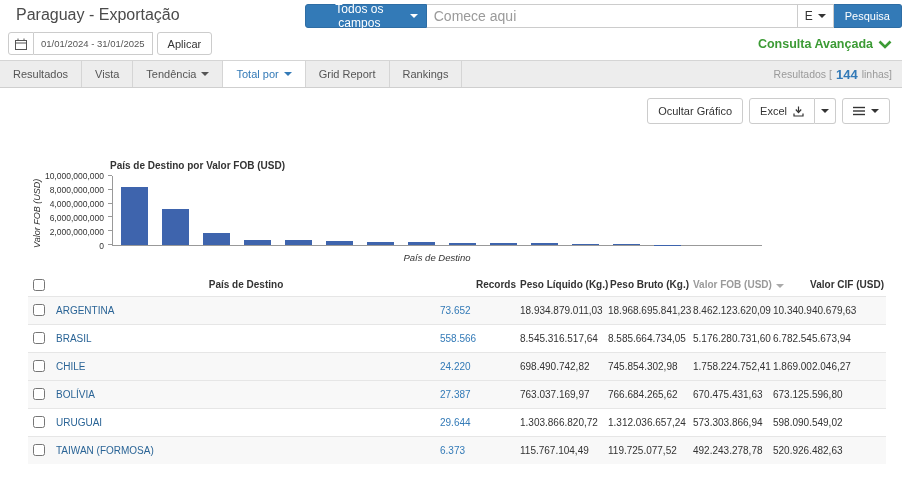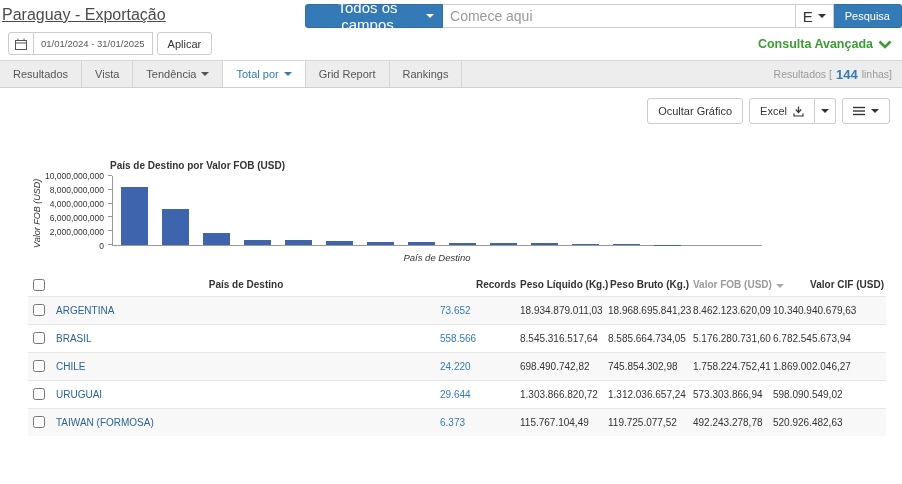--- a/index.html
+++ b/index.html
@@ -8,24 +8,24 @@
     width: 902px; height: 484px; overflow: hidden; position: relative;
     font-family: "Liberation Sans", sans-serif; color: #333;
   }
   .caret {
     display: inline-block; width: 0; height: 0;
     border-left: 4px solid transparent; border-right: 4px solid transparent;
     border-top: 4px solid currentColor;
   }
   
   .topbar { height: 30px; position: relative; }
-  .page-title { position: absolute; left: 2px; top: 6px; font-size: 16px; color: #4b4b4b; text-decoration: underline; }
+  .page-title { position: absolute; left: 16px; top: 6px; font-size: 16px; color: #4b4b4b; }
   .search-cluster { position: absolute; left: 305px; top: 4px; height: 24px; display: flex; }
   .btn {
-    font-size: 15px; border: 1px solid #ccc; background: #fff; color: #333;
+    font-size: 12px; border: 1px solid #ccc; background: #fff; color: #333;
     display: inline-flex; align-items: center; gap: 5px; cursor: pointer;
   }
   .btn-primary { background: #337ab7; border-color: #2e6da4; color: #fff; }
   .fields-btn { border-radius: 3px 0 0 3px; padding: 0 8px; }
   .search-input {
     width: 380px; border: 1px solid #ccc; border-left: none; font-size: 14px;
     padding: 0 7px; color: #333; outline: none;
   }
   .search-input::placeholder { color: #9a9a9a; }
   .op-btn { padding: 0 7px; border-left: none; }
@@ -294,20 +294,29 @@
       </tr>
       <tr class="striped">
         <td class="cell-check"><input type="checkbox" style=""></td>
         <td class="cell-country" style="color: rgb(42, 100, 150);">CHILE</td>
         <td class="cell-records" style="color: rgb(51, 122, 183);">24.220</td>
         <td>698.490.742,82</td>
         <td>745.854.302,98</td>
         <td>1.758.224.752,41</td>
         <td>1.869.002.046,27</td>
       </tr>
+      <tr class="striped">
+        <td class="cell-check"><input type="checkbox" style=""></td>
+        <td class="cell-country" style="color: rgb(42, 100, 150);">BOLÍVIA</td>
+        <td class="cell-records" style="color: rgb(51, 122, 183);">27.387</td>
+        <td>763.037.169,97</td>
+        <td>766.684.265,62</td>
+        <td>670.475.431,63</td>
+        <td>673.125.596,80</td>
+      </tr>
       <tr class="">
         <td class="cell-check"><input type="checkbox" style=""></td>
         <td class="cell-country" style="color: rgb(42, 100, 150);">URUGUAI</td>
         <td class="cell-records" style="color: rgb(51, 122, 183);">29.644</td>
         <td>1.303.866.820,72</td>
         <td>1.312.036.657,24</td>
         <td>573.303.866,94</td>
         <td>598.090.549,02</td>
       </tr>
       <tr class="striped">

